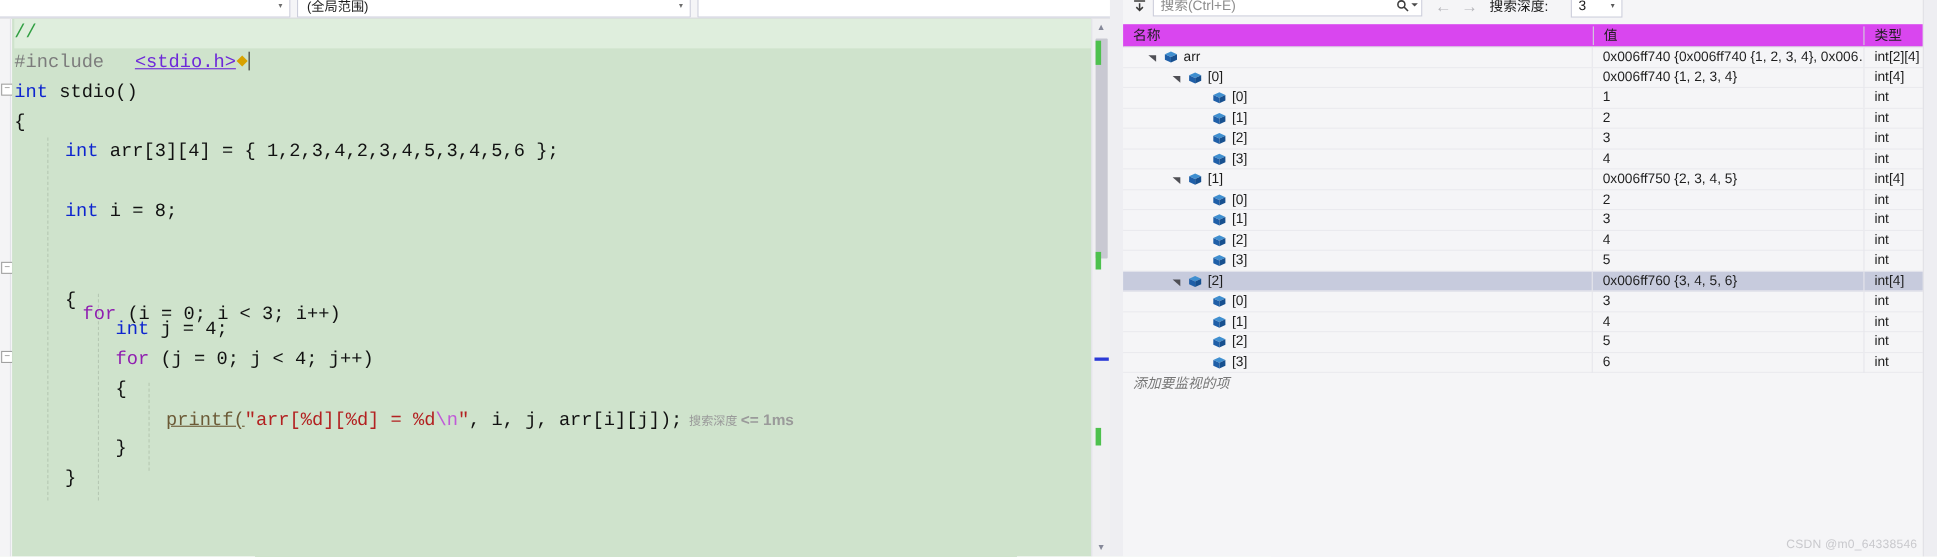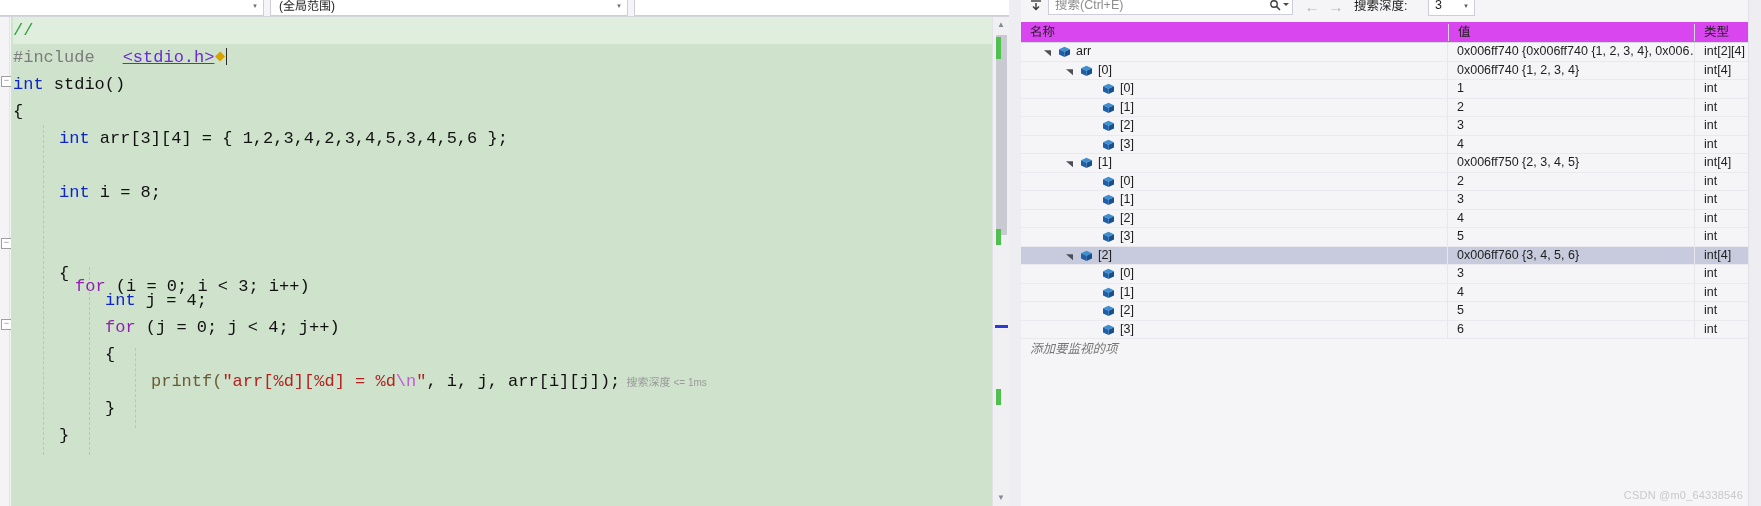--- a/index.html
+++ b/index.html
@@ -130,21 +130,21 @@
     border-left: 1px dashed #b6c8b3;
   }
 
   
   .t-comment { color: #2f9e41; }
   .t-pp      { color: #7c7c7c; }
   .t-inc     { color: #6d28d9; text-decoration: underline; margin-left: 28px; }
   .t-kw      { color: #0d24cf; }
   .t-ctl     { color: #9020b0; }
   .t-plain   { color: #111111; }
-  .t-fn      { color: #6b5a36; }
+  .t-fn      { color: #6b5a36; text-decoration: underline; }
   .t-str     { color: #b32121; }
   .t-esc     { color: #c05ad8; }
 
   .quick-action {
     color: #d8a200;
     font-size: 14px;
     font-family: "DejaVu Sans", sans-serif;
   }
   .caret-bar {
     display: inline-block;
@@ -152,21 +152,21 @@
     height: 17px;
     background: #2b2b2b;
     vertical-align: -3px;
   }
 
   .elapsed {
     color: #9a9a9a;
     font-family: "Liberation Sans", "DejaVu Sans", sans-serif;
     font-size: 11px;
   }
-  .elapsed .small { font-size: 10px; }
+  .elapsed .small { font-size: 14px; font-weight: bold; }
 
   
   .editor-scroll {
     position: absolute;
     left: 992px; top: 17px;
     width: 17px;
     height: 489px;
     background: #f0f0f2;
     border-left: 1px solid #e1e1e6;
     box-sizing: border-box;

